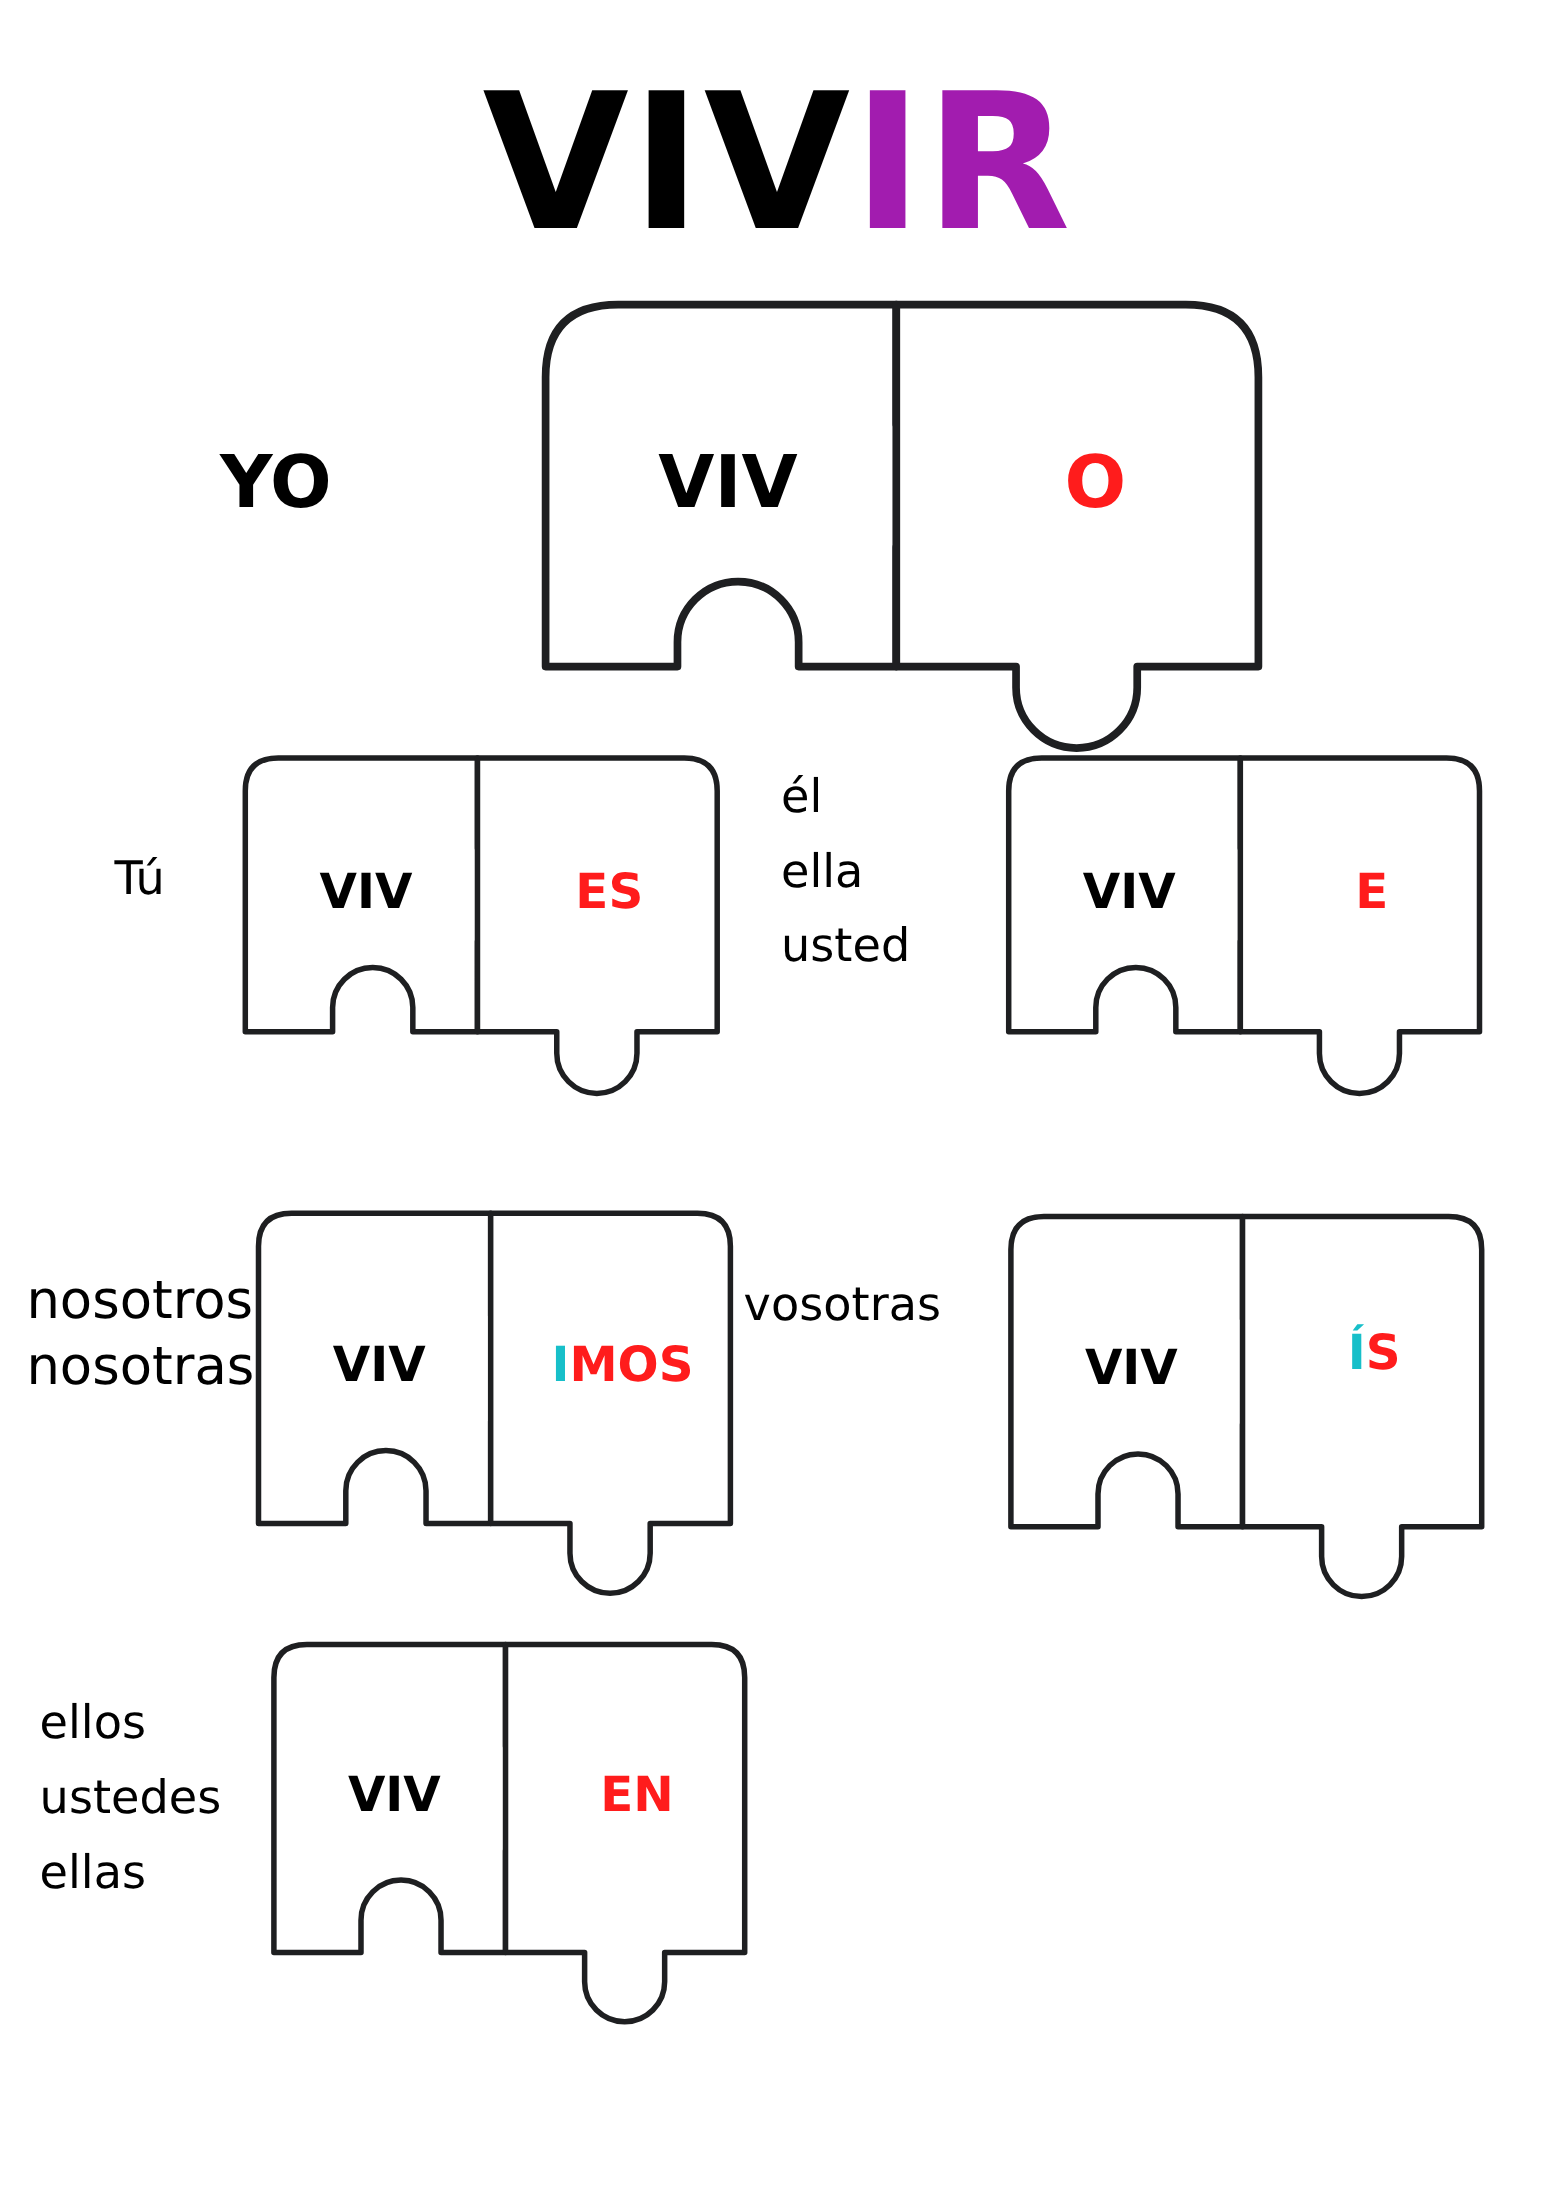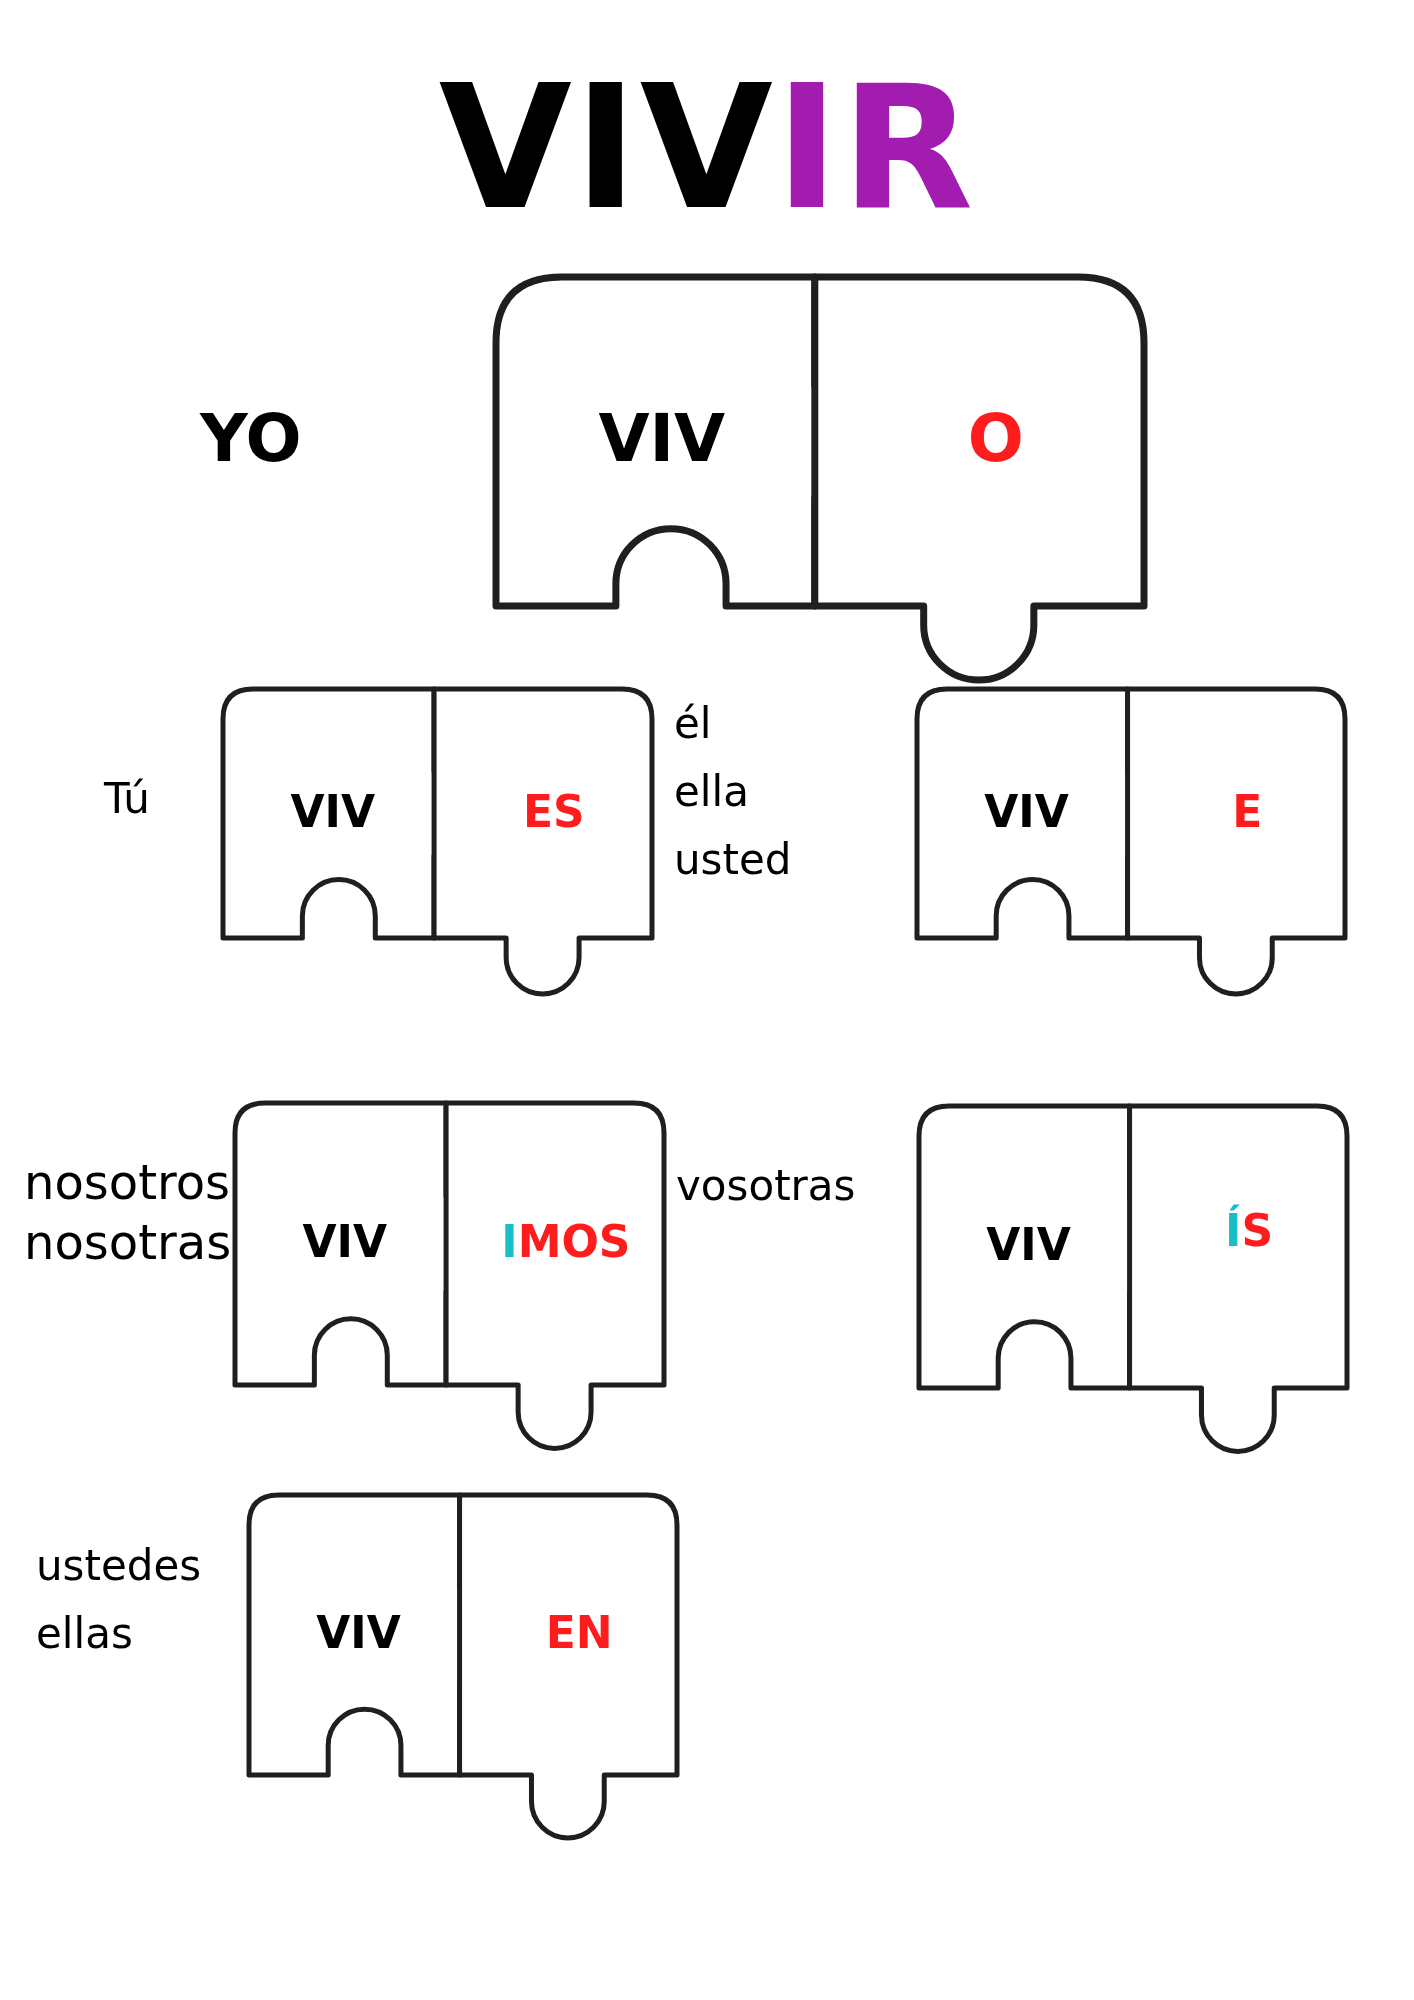--- a/index.html
+++ b/index.html
@@ -23,33 +23,34 @@
 <div class="title">
   <span class="stem">VIV</span><span class="ending">IR</span>
 </div>
 
 <div class="pronoun big" style="left:200px; width:180px; top:405px;">
   <div>YO</div>
 </div>
 <div class="pronoun" style="left:104px; width:110px; top:765px;">
   <div>Tú</div>
 </div>
-<div class="pronoun" style="left:674px; width:160px; top:690px;">
+<div class="pronoun" style="left:710px; width:160px; top:690px;">
   <div>él</div>
   <div>ella</div>
   <div>usted</div>
 </div>
 <div class="pronoun tight" style="left:24px; width:210px; top:1152px;">
   <div>nosotros</div>
   <div>nosotras</div>
 </div>
 <div class="pronoun" style="left:676px; width:230px; top:1152px;">
   <div>vosotras</div>
 </div>
 <div class="pronoun" style="left:36px; width:210px; top:1532px;">
+  <div>ellos</div>
   <div>ustedes</div>
   <div>ellas</div>
 </div>
 
 <div class="puzzle" style="left: 496px; top: 277px; width: 648px; height: 329px;">
     <svg width="648" height="413.025">
       <path d="M 318.816 0 L 66 0 Q 0 0 0 66 L 0 329 L 119.88 329 L 119.88 306.765 A 55.080000000000005 55.080000000000005 0 0 1 230.04000000000002 306.765 L 230.04000000000002 329 L 318.816 329 L 318.816 220.43 L 347.126 220.43 A 55.93 55.93 0 0 0 347.126 108.57000000000001 L 318.816 108.57000000000001 Z" fill="#ffffff" stroke="#1e1f21" stroke-width="7" stroke-linejoin="round"></path>
       <path d="M 318.816 0 L 582 0 Q 648 0 648 66 L 648 329 L 537.84 329 L 537.84 347.945 A 55.080000000000005 55.080000000000005 0 0 1 427.68 347.945 L 427.68 329 L 318.816 329 Z" fill="#ffffff" stroke="#1e1f21" stroke-width="7" stroke-linejoin="round"></path>
     </svg>
     <div class="piece-text stem-text" style="left: 165.784px; top: 161.21px; font-size: 66px;">VIV</div>

